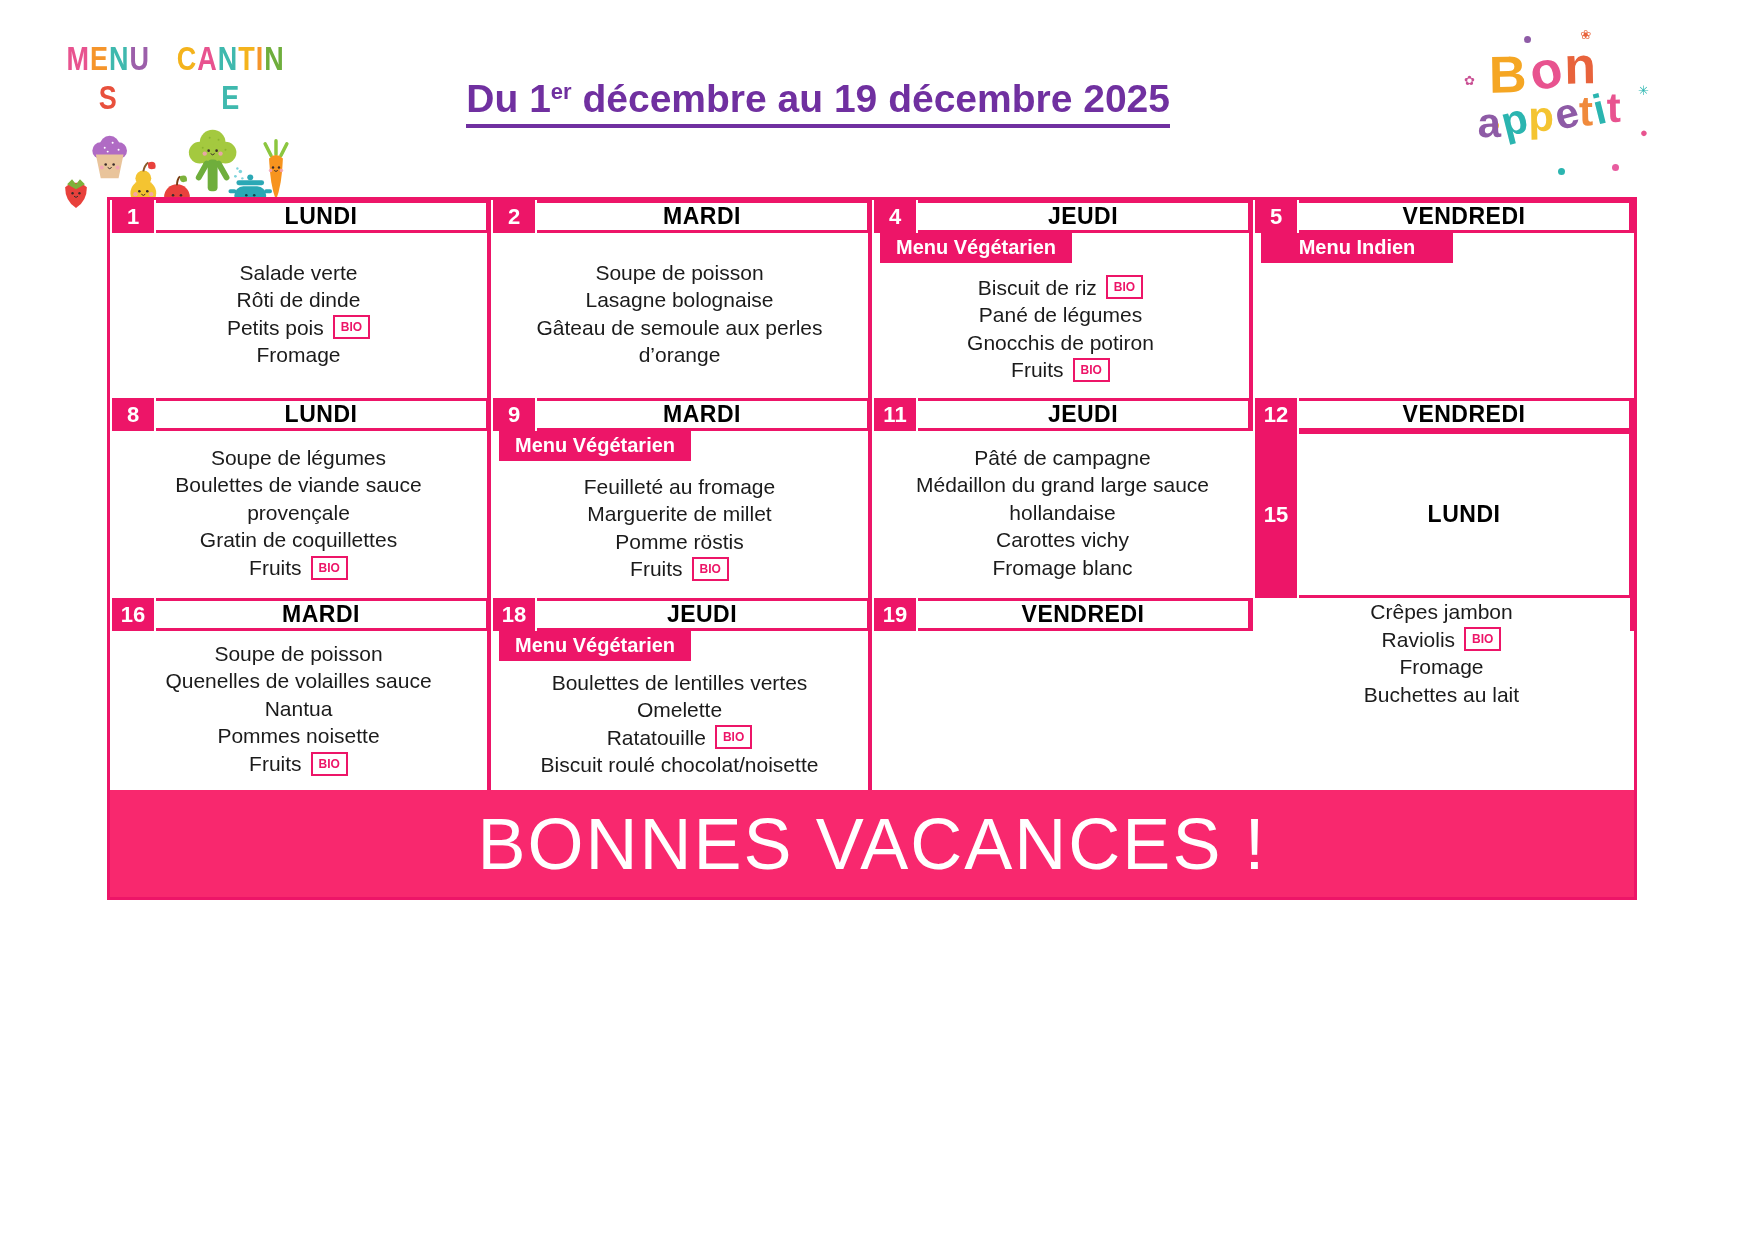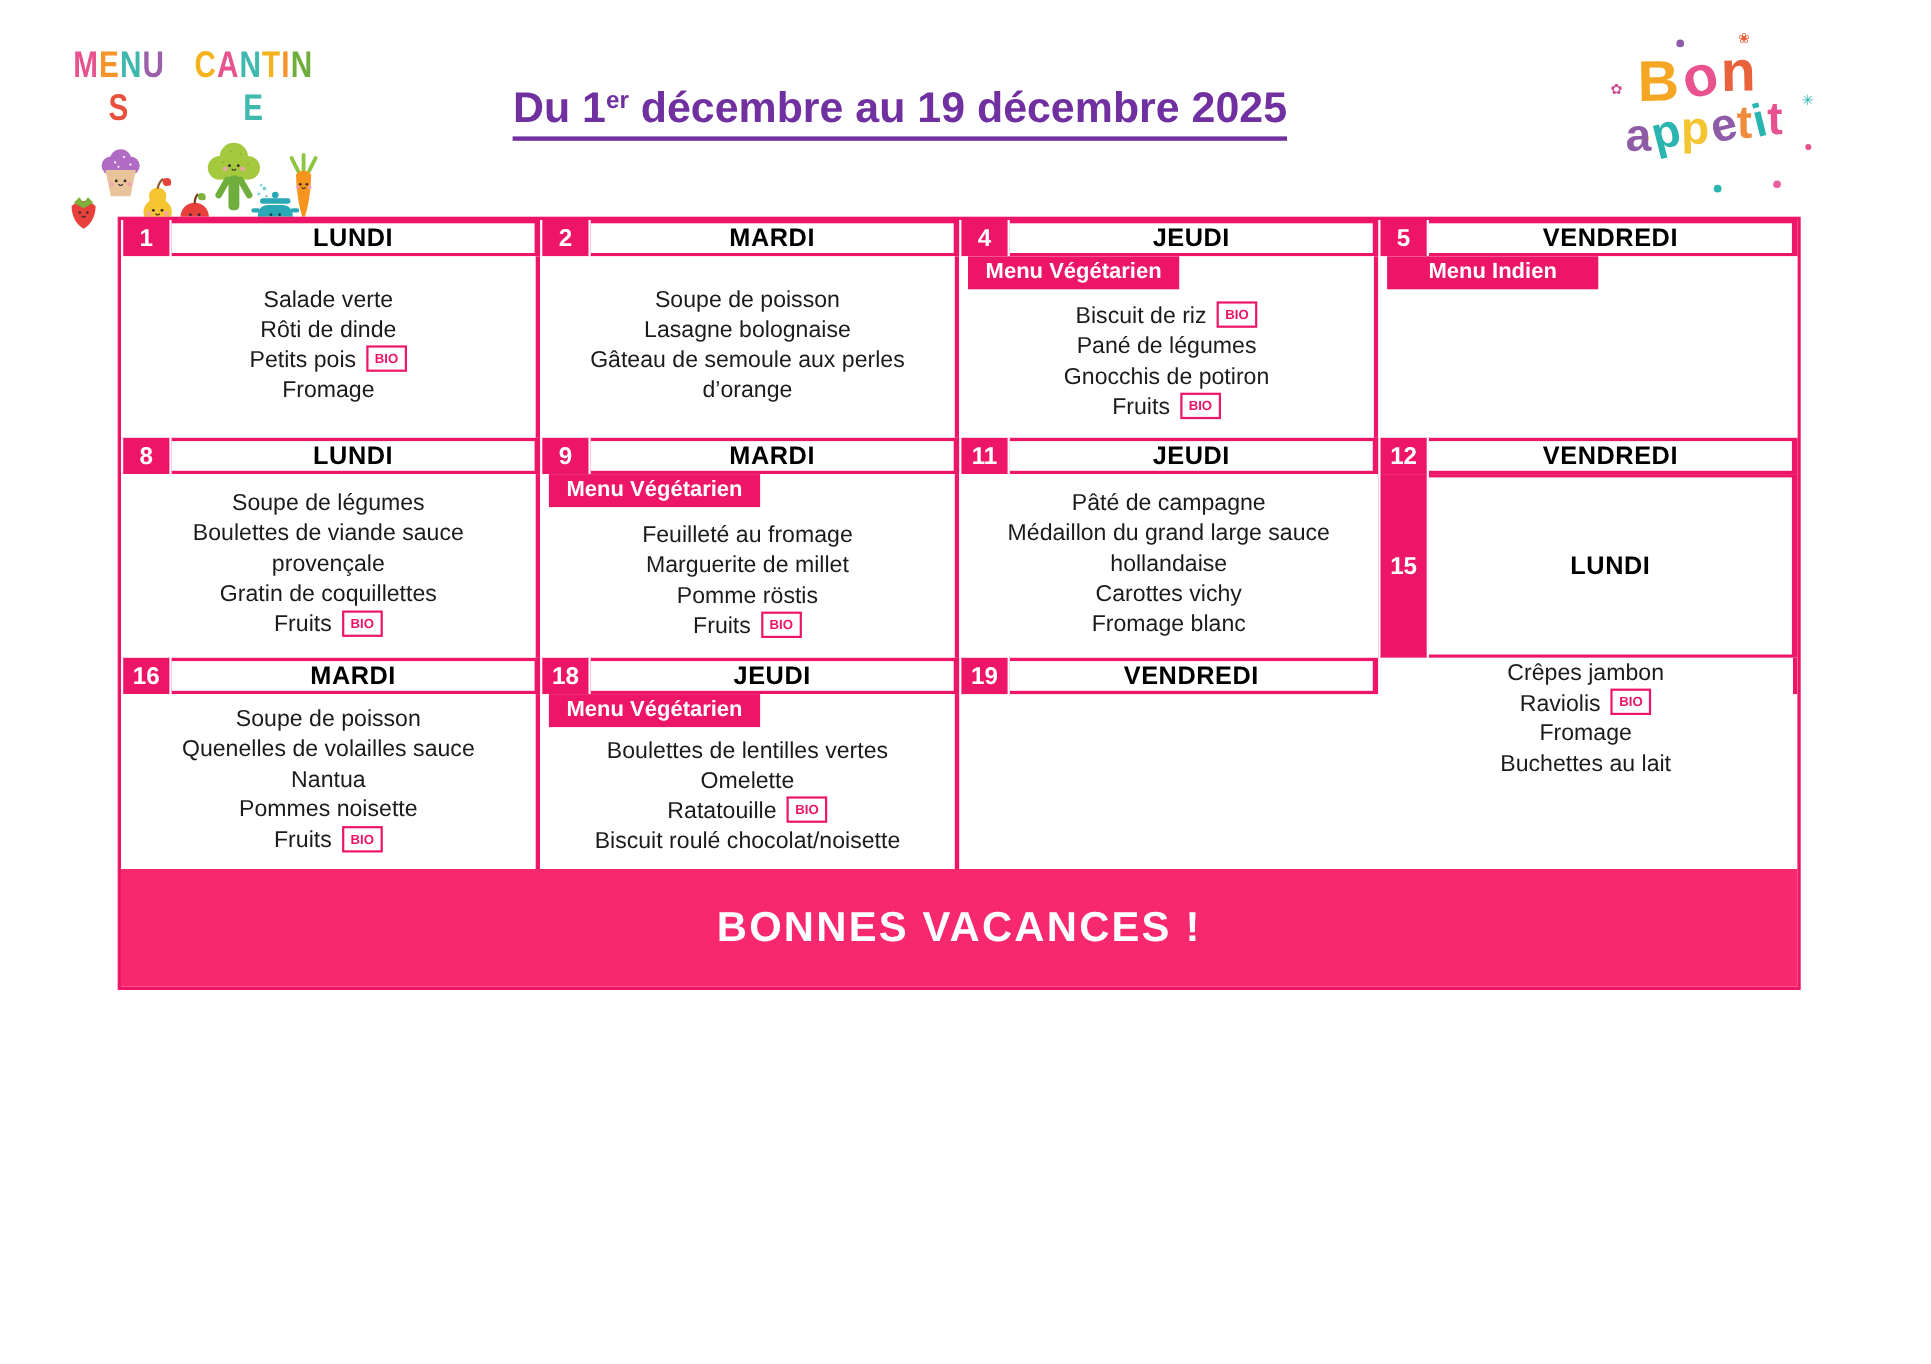--- a/index.html
+++ b/index.html
@@ -54,21 +54,21 @@
   .menu-cell.col4{border-right:none;}
   .items{flex:1;width:100%;display:flex;flex-direction:column;justify-content:center;}
   .item-line{font-size:21px;line-height:27.5px;text-align:center;max-width:338px;margin:0 auto;}
   .banner-chip{min-width:192px;background:var(--pink);color:#fff;font-weight:bold;font-size:20px;
                text-align:center;padding:3px 16px 4px;}
   .bio-badge{display:inline-block;vertical-align:middle;margin-left:9px;margin-top:-3px;
              border:2px solid var(--pink);color:var(--pink);font-weight:bold;font-size:12px;
              line-height:20px;padding:0 6px;background:#fff;}
   .vacances{grid-row:7;grid-column:1/-1;background:var(--banner-pink);color:#fff;
             display:flex;align-items:center;justify-content:center;
-            font-size:38px;font-weight:bold;letter-spacing:2px;}
+            font-size:72px;font-weight:normal;letter-spacing:2px;}
 </style>
 </head>
 <body>
 
 <div class="page">
 
   <div class="cantine-logo">
     <div class="cantine-words">
         <div><span style="color: rgb(232, 83, 143);">M</span><span style="color: rgb(245, 149, 43);">E</span><span style="color: rgb(63, 185, 174);">N</span><span style="color: rgb(156, 95, 170);">U</span><span style="color: rgb(232, 80, 60);">S</span></div>
         <div><span style="color: rgb(244, 179, 28);">C</span><span style="color: rgb(232, 83, 143);">A</span><span style="color: rgb(63, 185, 174);">N</span><span style="color: rgb(244, 179, 28);">T</span><span style="color: rgb(245, 149, 43);">I</span><span style="color: rgb(111, 174, 60);">N</span><span style="color: rgb(63, 185, 174);">E</span></div>

